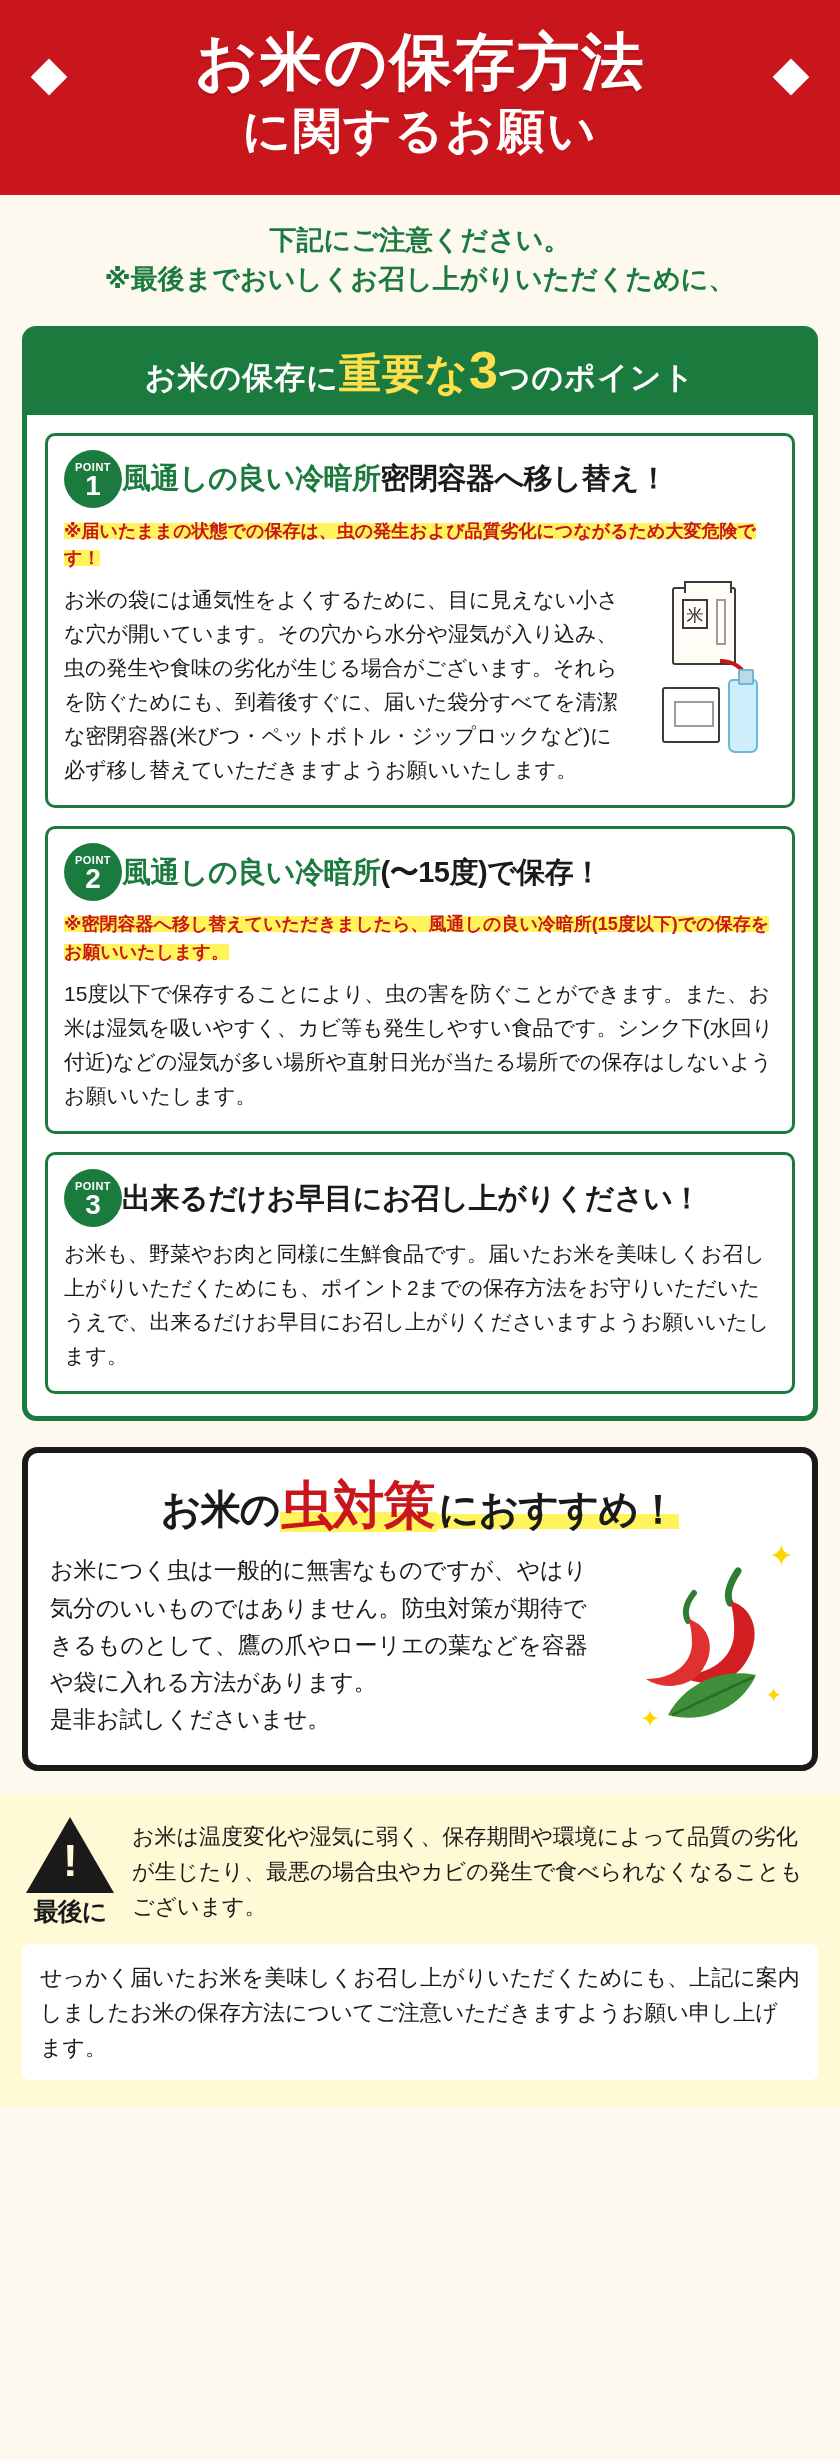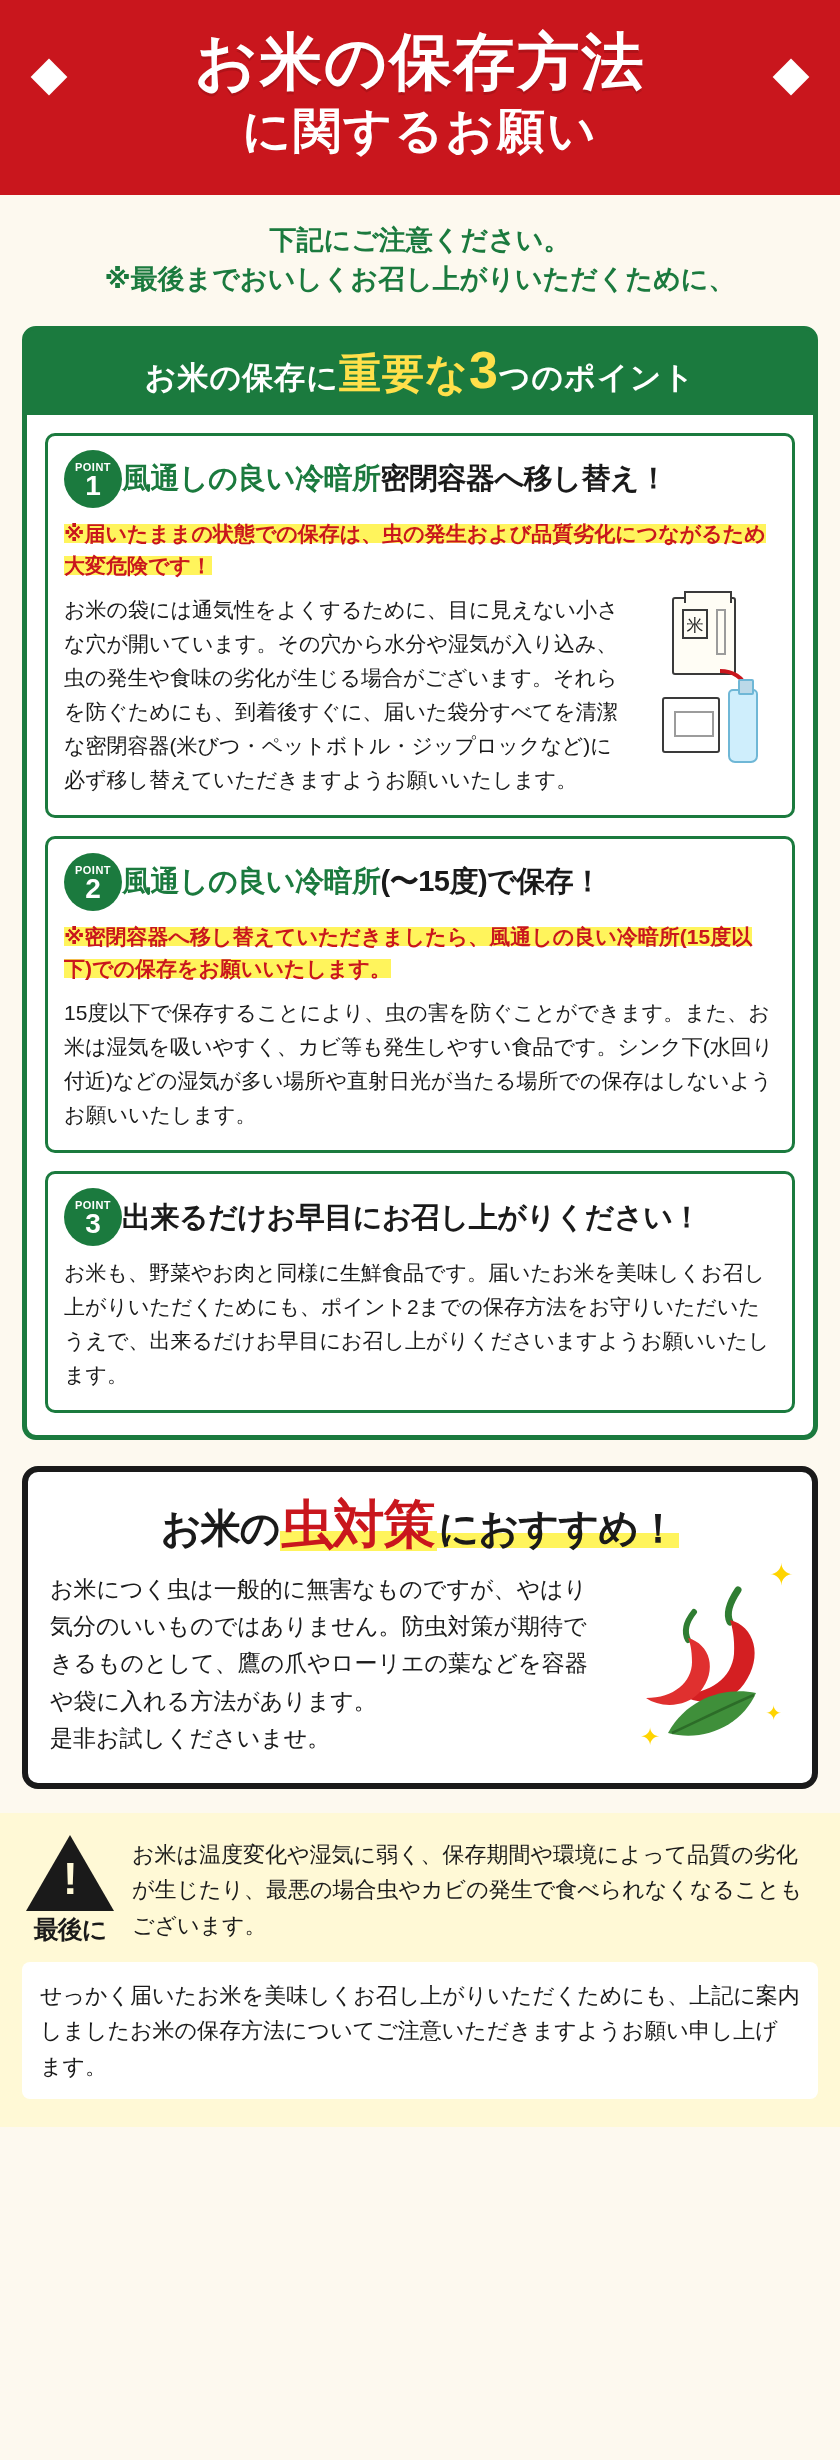--- a/index.html
+++ b/index.html
@@ -128,21 +128,21 @@
     line-height: 1.2;
     letter-spacing: -0.5px;
   }
   .point-title .blk { color: #1a1a1a; }
 
   .hl-yellow {
     background: linear-gradient(transparent 8%, #fff45c 8%, #fff45c 92%, transparent 92%);
   }
   .note-red {
     color: #c9161d;
-    font-size: 21px;
+    font-size: 18px;
     line-height: 1.55;
     font-weight: bold;
     margin-bottom: 10px;
   }
   .note-red .hl-yellow { color: #c9161d; }
 
   .body-text {
     color: #1a1a1a;
     font-size: 21px;
     line-height: 1.62;

